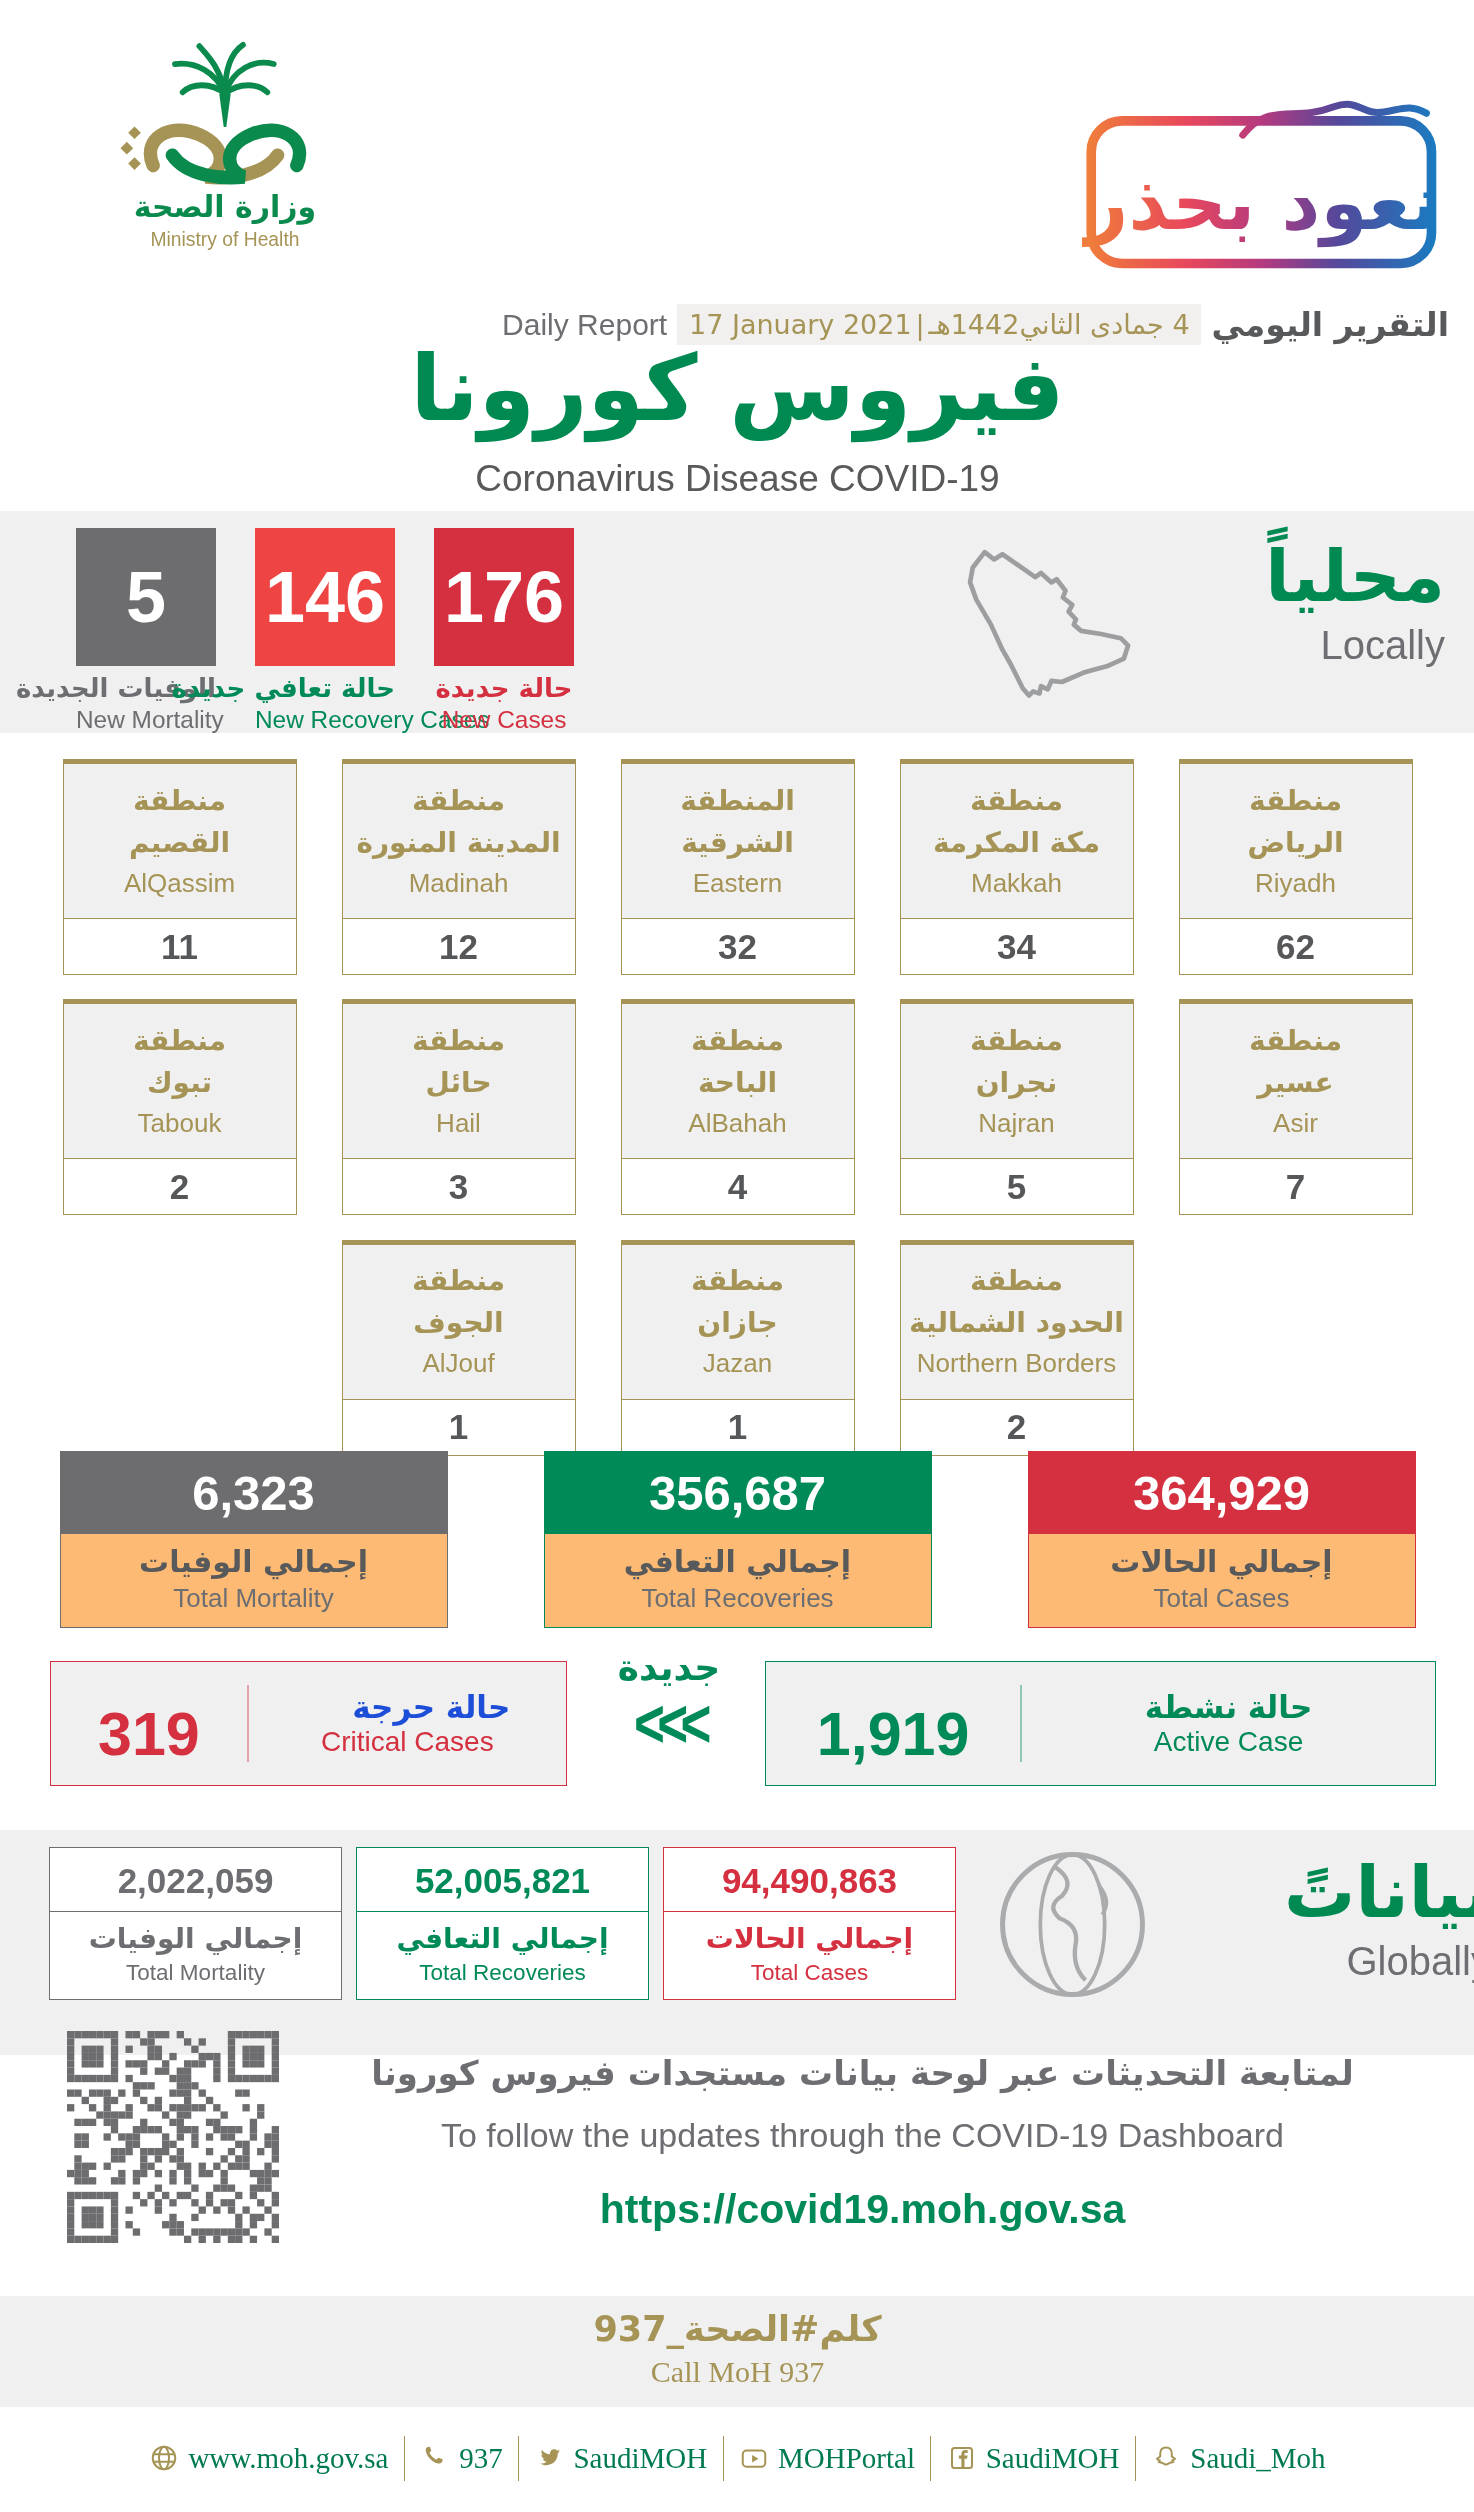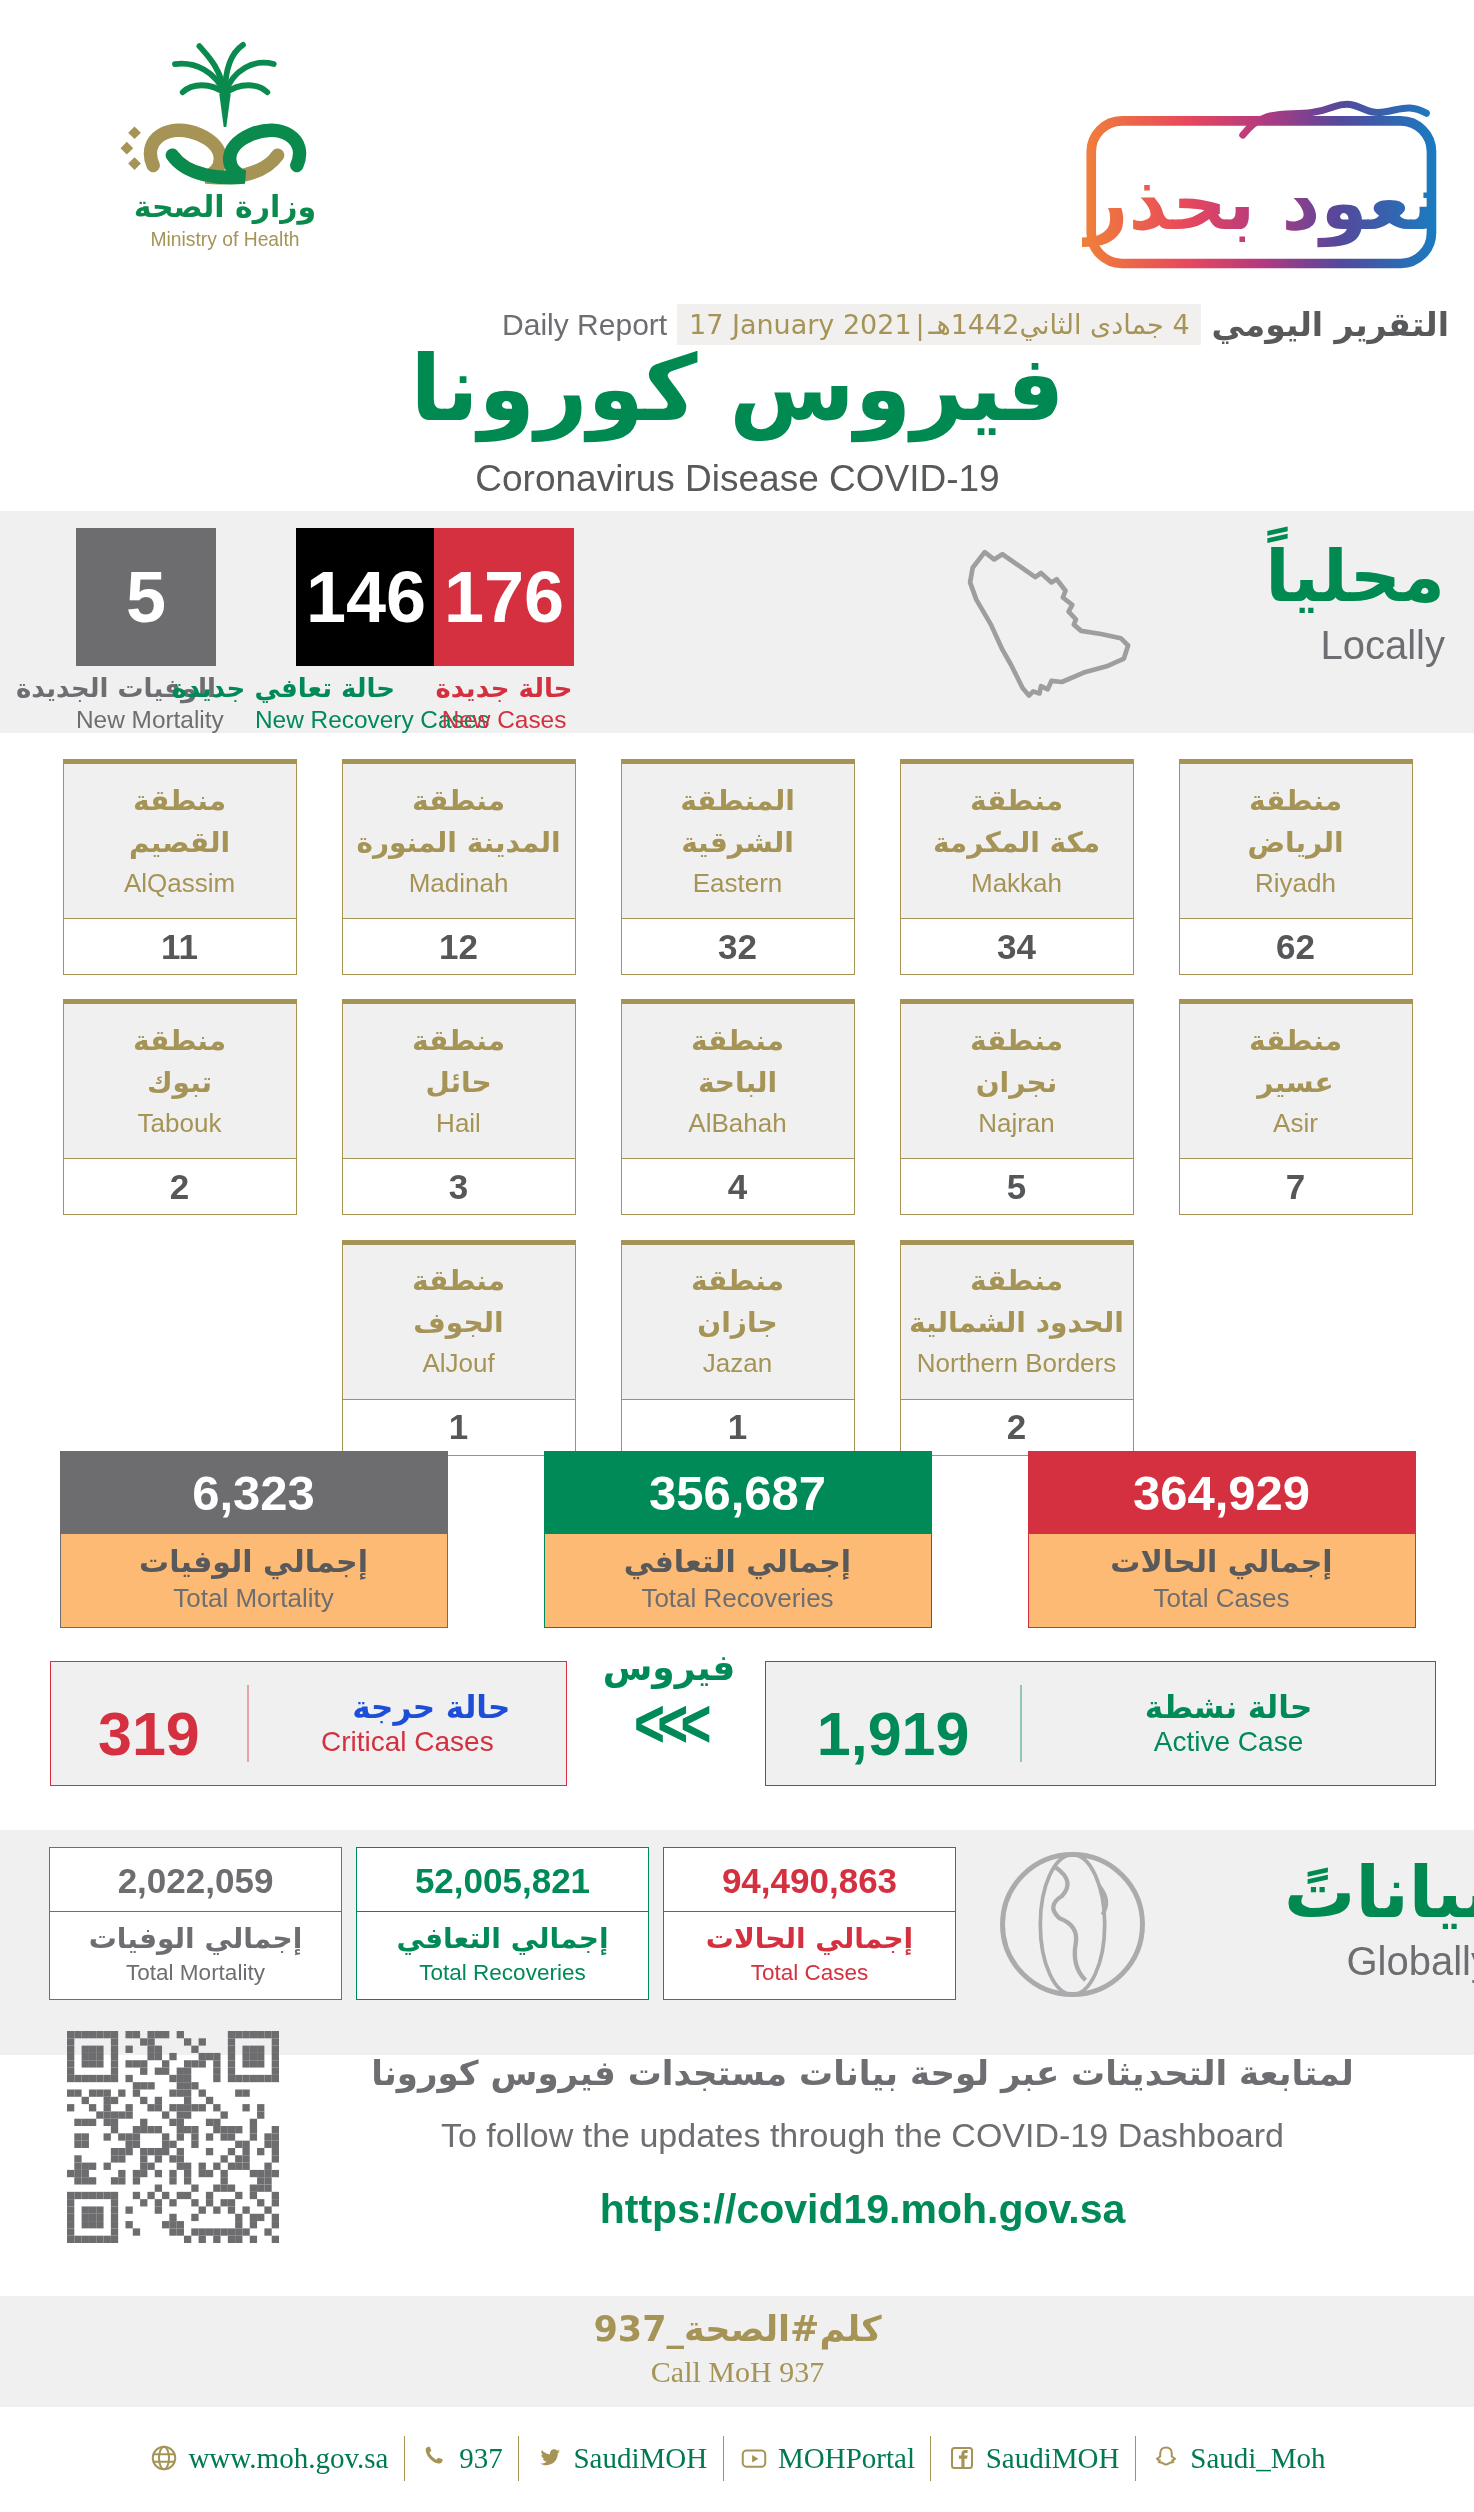--- a/index.html
+++ b/index.html
@@ -160,21 +160,21 @@
   <div class="sub-title">Coronavirus Disease COVID-19</div>
 
   <div class="band band-local">
     <div class="local-stats" id="local-stats">
         <div class="stat">
           <div class="stat-box" style="background: rgb(109, 109, 112);">5</div>
           <div class="stat-ar" dir="rtl" style="color: rgb(109, 110, 113);">الوفيات الجديدة</div>
           <div class="stat-en" style="color: rgb(109, 110, 113);">New Mortality</div>
         </div>
         <div class="stat">
-          <div class="stat-box" style="background: #000000; margin-left: 41px;">146</div>
+          <div class="stat-box" style="background: #ef4444;">146</div>
           <div class="stat-ar" dir="rtl" style="color: rgb(0, 138, 87);">حالة تعافي جديدة</div>
           <div class="stat-en" style="color: rgb(0, 138, 87);">New Recovery Cases</div>
         </div>
         <div class="stat">
           <div class="stat-box" style="background: rgb(212, 48, 63);">176</div>
           <div class="stat-ar" dir="rtl" style="color: rgb(212, 48, 63);">حالة جديدة</div>
           <div class="stat-en" style="color: rgb(212, 48, 63);">New Cases</div>
         </div>
       </div>
     <div class="ksa-map">
@@ -325,21 +325,21 @@
   <div class="crit-row">
     <div class="ca-box" id="critical-box" style="left: 50px; width: 515px; border-color: rgb(212, 48, 63);">
       <div class="ca-num" style="color: rgb(212, 48, 63);">319</div>
       <div class="ca-div" style="background: rgba(212, 48, 63, 0.4);"></div>
       <div class="ca-labels">
         <div class="ca-ar" dir="rtl" style="color: #1d4ed8; padding-left: 48px;">حالة حرجة</div>
         <div class="ca-en" style="color: rgb(212, 48, 63);">Critical Cases</div>
       </div>
     </div>
     <div class="minha">
-      <div class="minha-ar" dir="rtl">فيروس</div>
+      <div class="minha-ar" dir="rtl">جديدة</div>
       <div class="minha-ch">&lt;&lt;&lt;</div>
     </div>
     <div class="ca-box" id="active-box" style="left: 765px; width: 669px; border-color: rgb(0, 138, 87);">
       <div class="ca-num" style="color: rgb(0, 138, 87);">1,919</div>
       <div class="ca-div" style="background: rgba(0, 138, 87, 0.4);"></div>
       <div class="ca-labels">
         <div class="ca-ar" dir="rtl" style="color: rgb(0, 138, 87);">حالة نشطة</div>
         <div class="ca-en" style="color: rgb(0, 138, 87);">Active Case</div>
       </div>
     </div>

